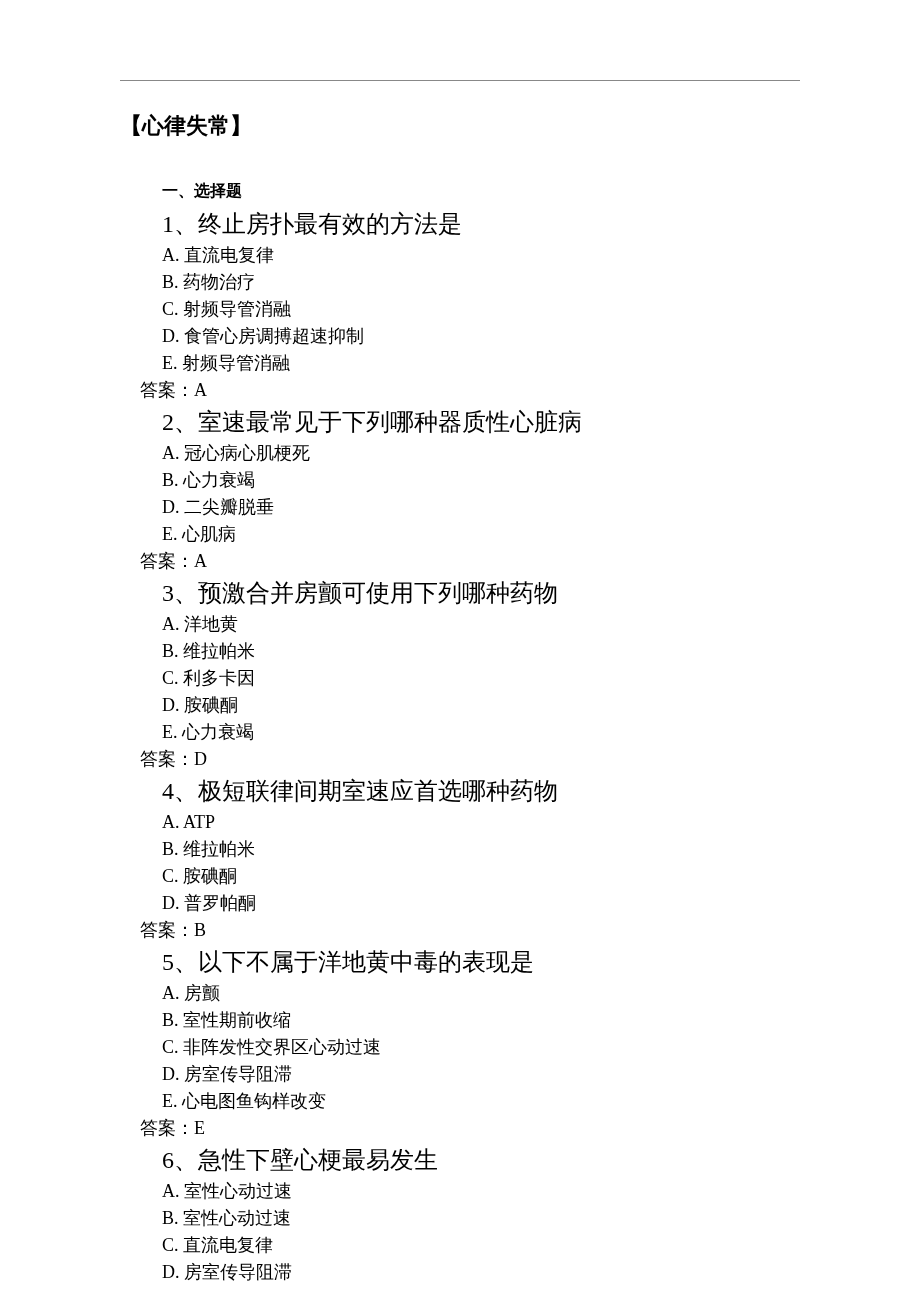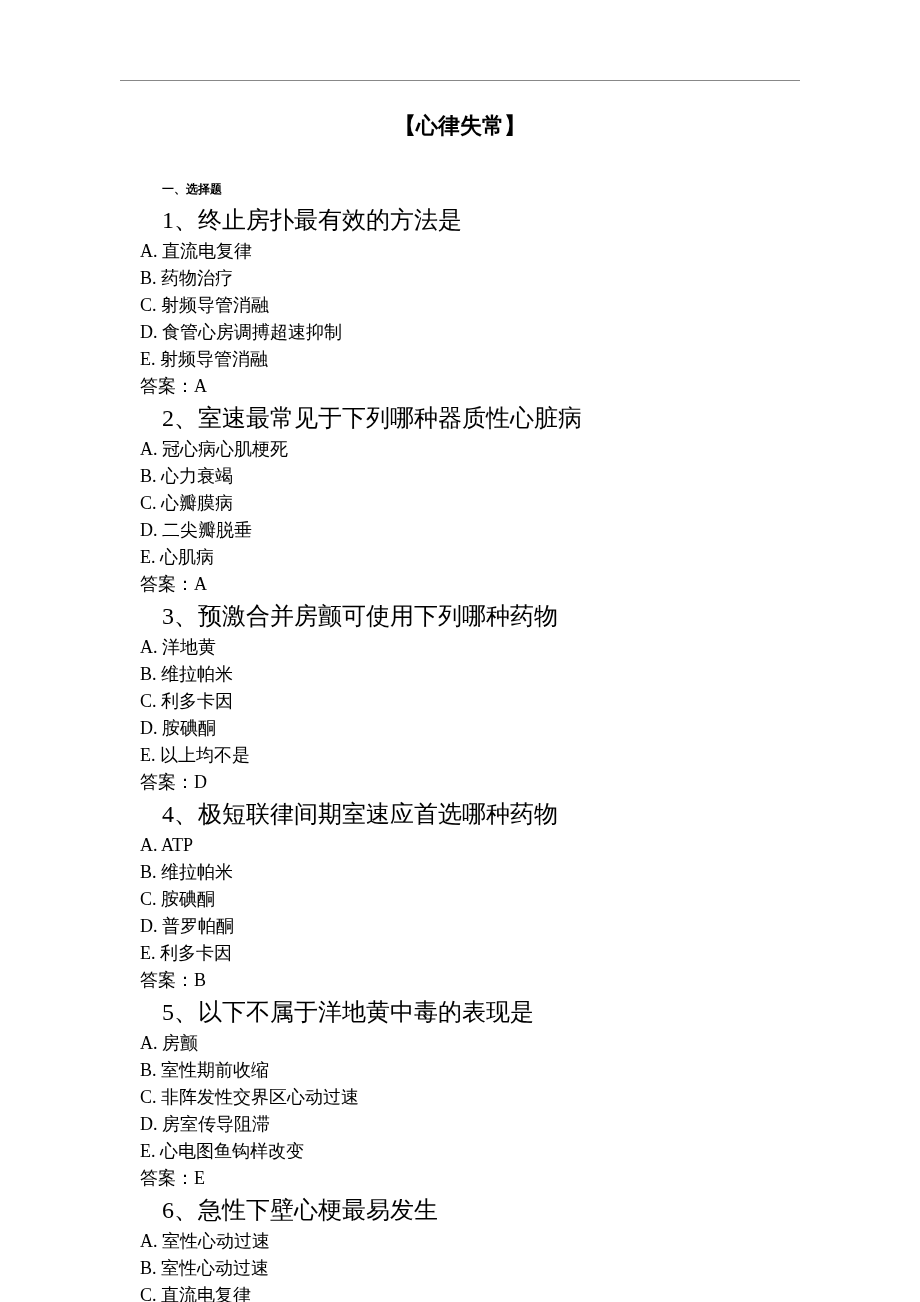--- a/index.html
+++ b/index.html
@@ -15,41 +15,40 @@
     padding: 80px 120px 40px 120px;
     box-sizing: border-box;
     position: relative;
   }
   .rule {
     border: none;
     border-top: 1px solid #888;
     margin: 0 0 30px 0;
   }
   .title {
-    text-align: center;
     font-size: 22px;
     font-weight: bold;
     margin-bottom: 40px;
     font-family: "SimSun", "宋体", serif;
   }
   .section {
-    font-size: 12px;
+    font-size: 16px;
     font-weight: bold;
     margin-left: 42px;
     margin-bottom: 4px;
   }
   .question {
     font-size: 24px;
     line-height: 1.5;
     margin-left: 42px;
   }
   .option {
     font-size: 18px;
     line-height: 1.5;
-    margin-left: 20px;
+    margin-left: 42px;
   }
   .answer {
     font-size: 18px;
     line-height: 1.5;
     margin-left: 20px;
   }
 </style>
 </head>
 <body>
 
@@ -61,37 +60,35 @@
       <div class="question">1、终止房扑最有效的方法是</div>
       <div class="option">A.  直流电复律</div>
       <div class="option">B.  药物治疗</div>
       <div class="option">C.  射频导管消融</div>
       <div class="option">D.  食管心房调搏超速抑制</div>
       <div class="option">E.  射频导管消融</div>
       <div class="answer">答案：A</div>
       <div class="question">2、室速最常见于下列哪种器质性心脏病</div>
       <div class="option">A.  冠心病心肌梗死</div>
       <div class="option">B.  心力衰竭</div>
-      <div class="option">C.  心瓣膜病</div>
       <div class="option">D.  二尖瓣脱垂</div>
       <div class="option">E.  心肌病</div>
       <div class="answer">答案：A</div>
       <div class="question">3、预激合并房颤可使用下列哪种药物</div>
       <div class="option">A.  洋地黄</div>
       <div class="option">B.  维拉帕米</div>
       <div class="option">C.  利多卡因</div>
       <div class="option">D.  胺碘酮</div>
-      <div class="option">E.  以上均不是</div>
+      <div class="option">E.  心力衰竭</div>
       <div class="answer">答案：D</div>
       <div class="question">4、极短联律间期室速应首选哪种药物</div>
       <div class="option">A.  ATP</div>
       <div class="option">B.  维拉帕米</div>
       <div class="option">C.  胺碘酮</div>
       <div class="option">D.  普罗帕酮</div>
-      <div class="option">E.  利多卡因</div>
       <div class="answer">答案：B</div>
       <div class="question">5、以下不属于洋地黄中毒的表现是</div>
       <div class="option">A.  房颤</div>
       <div class="option">B.  室性期前收缩</div>
       <div class="option">C.  非阵发性交界区心动过速</div>
       <div class="option">D.  房室传导阻滞</div>
       <div class="option">E.  心电图鱼钩样改变</div>
       <div class="answer">答案：E</div>
       <div class="question">6、急性下壁心梗最易发生</div>
       <div class="option">A.  室性心动过速</div>

